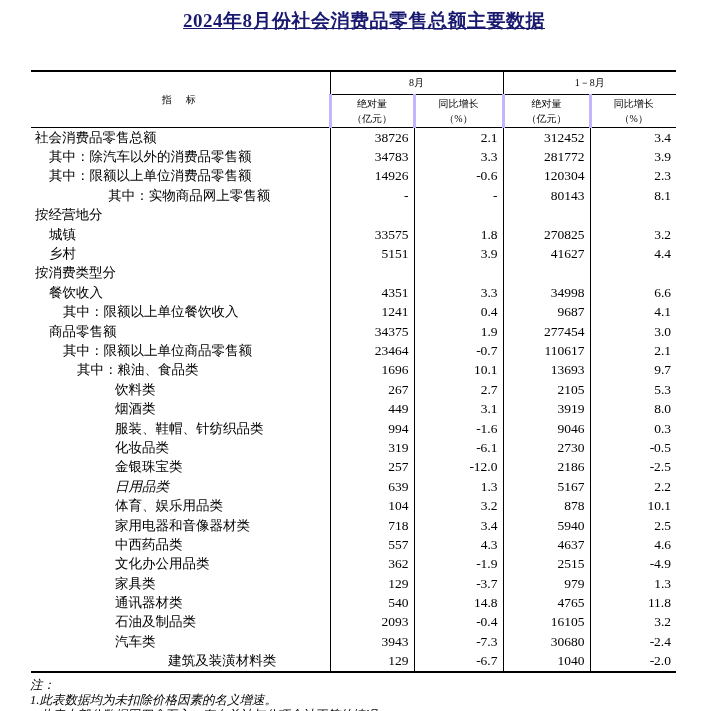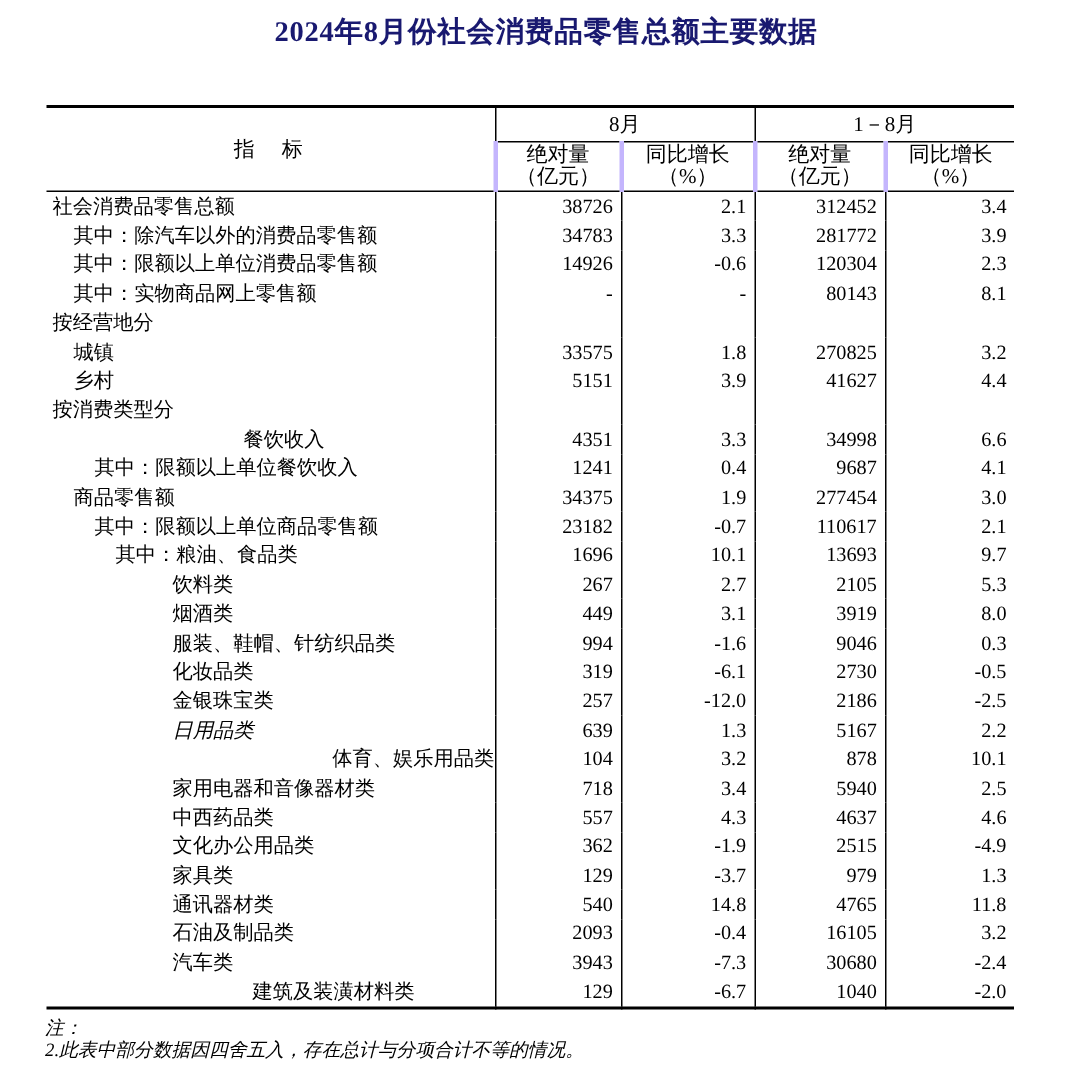--- a/index.html
+++ b/index.html
@@ -5,27 +5,28 @@
   html,body{margin:0;padding:0;}
   body{
     width:728px;height:711px;overflow:hidden;background:#ffffff;
     font-family:"Liberation Serif","DejaVu Serif",serif;color:#000;
     position:relative;
   }
   .title{
     margin:8px 0 0 0;text-align:center;
     font-size:19px;font-weight:bold;color:#191970;
     letter-spacing:0.5px;
+    text-decoration:underline;
   }
   table.data-table{
     margin:36px 0 0 31px;width:645px;
     border-collapse:collapse;table-layout:fixed;
     border-top:2.5px solid #000;border-bottom:2.5px solid #000;
   }
-  .data-table th{font-weight:normal;font-size:14px;padding:0;text-align:center;vertical-align:middle;margin-left:25px;}
+  .data-table th{font-weight:normal;font-size:10px;padding:0;text-align:center;vertical-align:middle;margin-left:25px;}
   .g-head{height:22px;border-left:1px solid #000;border-bottom:1px solid #000;}
   .sub-head{height:32px;border-left:3px solid #c4b5fd;border-bottom:1.5px solid #000;}
   .sub-head span{display:block;line-height:15px;}
   .ind-head{border-bottom:1.5px solid #000;letter-spacing:2px;}
   .data-table td{
     padding:0;height:19.4px;font-size:13.5px;vertical-align:middle;
     white-space:nowrap;overflow:hidden;
   }
   td.c-num{
     text-align:right;padding-right:5px;
@@ -94,21 +95,21 @@
     <td class="c-num">3.9</td>
   </tr>
       <tr>
     <td class="c-label" style="padding-left: 18px;"><span class="lbl">其中：限额以上单位消费品零售额</span></td>
     <td class="c-num">14926</td>
     <td class="c-num">-0.6</td>
     <td class="c-num">120304</td>
     <td class="c-num">2.3</td>
   </tr>
       <tr>
-    <td class="c-label" style="padding-left: 18px;"><span class="lbl">其中：实物商品网上零售额</span></td>
+    <td class="c-label" style="padding-left: 18px; text-align: center;"><span class="lbl">其中：实物商品网上零售额</span></td>
     <td class="c-num">-</td>
     <td class="c-num">-</td>
     <td class="c-num">80143</td>
     <td class="c-num">8.1</td>
   </tr>
       <tr>
     <td class="c-label" style="padding-left: 4px;"><span class="lbl">按经营地分</span></td>
     <td class="c-num"></td>
     <td class="c-num"></td>
     <td class="c-num"></td>
@@ -129,21 +130,21 @@
     <td class="c-num">4.4</td>
   </tr>
       <tr>
     <td class="c-label" style="padding-left: 4px;"><span class="lbl">按消费类型分</span></td>
     <td class="c-num"></td>
     <td class="c-num"></td>
     <td class="c-num"></td>
     <td class="c-num"></td>
   </tr>
       <tr>
-    <td class="c-label" style="padding-left: 18px; text-align: center;"><span class="lbl">餐饮收入</span></td>
+    <td class="c-label" style="padding-left: 18px;"><span class="lbl">餐饮收入</span></td>
     <td class="c-num">4351</td>
     <td class="c-num">3.3</td>
     <td class="c-num">34998</td>
     <td class="c-num">6.6</td>
   </tr>
       <tr>
     <td class="c-label" style="padding-left: 32px; margin-top: 32px;"><span class="lbl">其中：限额以上单位餐饮收入</span></td>
     <td class="c-num">1241</td>
     <td class="c-num">0.4</td>
     <td class="c-num">9687</td>
@@ -151,21 +152,21 @@
   </tr>
       <tr>
     <td class="c-label" style="padding-left: 18px;"><span class="lbl">商品零售额</span></td>
     <td class="c-num">34375</td>
     <td class="c-num">1.9</td>
     <td class="c-num">277454</td>
     <td class="c-num">3.0</td>
   </tr>
       <tr>
     <td class="c-label" style="padding-left: 32px;"><span class="lbl">其中：限额以上单位商品零售额</span></td>
-    <td class="c-num">23182</td>
+    <td class="c-num">23464</td>
     <td class="c-num">-0.7</td>
     <td class="c-num">110617</td>
     <td class="c-num">2.1</td>
   </tr>
       <tr>
     <td class="c-label" style="padding-left: 46px;"><span class="lbl">其中：粮油、食品类</span></td>
     <td class="c-num">1696</td>
     <td class="c-num">10.1</td>
     <td class="c-num">13693</td>
     <td class="c-num">9.7</td>
@@ -206,21 +207,21 @@
     <td class="c-num">-2.5</td>
   </tr>
       <tr>
     <td class="c-label" style="padding-left: 84px; font-style: italic;"><span class="lbl">日用品类</span></td>
     <td class="c-num">639</td>
     <td class="c-num">1.3</td>
     <td class="c-num">5167</td>
     <td class="c-num">2.2</td>
   </tr>
       <tr>
-    <td class="c-label" style="padding-left: 84px; text-align: right;"><span class="lbl">体育、娱乐用品类</span></td>
+    <td class="c-label" style="padding-left: 84px;"><span class="lbl">体育、娱乐用品类</span></td>
     <td class="c-num">104</td>
     <td class="c-num">3.2</td>
     <td class="c-num">878</td>
     <td class="c-num">10.1</td>
   </tr>
       <tr>
     <td class="c-label" style="padding-left: 84px;"><span class="lbl">家用电器和音像器材类</span></td>
     <td class="c-num">718</td>
     <td class="c-num">3.4</td>
     <td class="c-num">5940</td>
@@ -273,14 +274,15 @@
     <td class="c-num">129</td>
     <td class="c-num">-6.7</td>
     <td class="c-num">1040</td>
     <td class="c-num">-2.0</td>
   </tr>
     </tbody>
 </table>
 
 <div class="notes">
   <div>注：</div>
+  <div>1.此表数据均为未扣除价格因素的名义增速。</div>
   <div>2.此表中部分数据因四舍五入，存在总计与分项合计不等的情况。</div>
 </div>
 
 </body></html>

